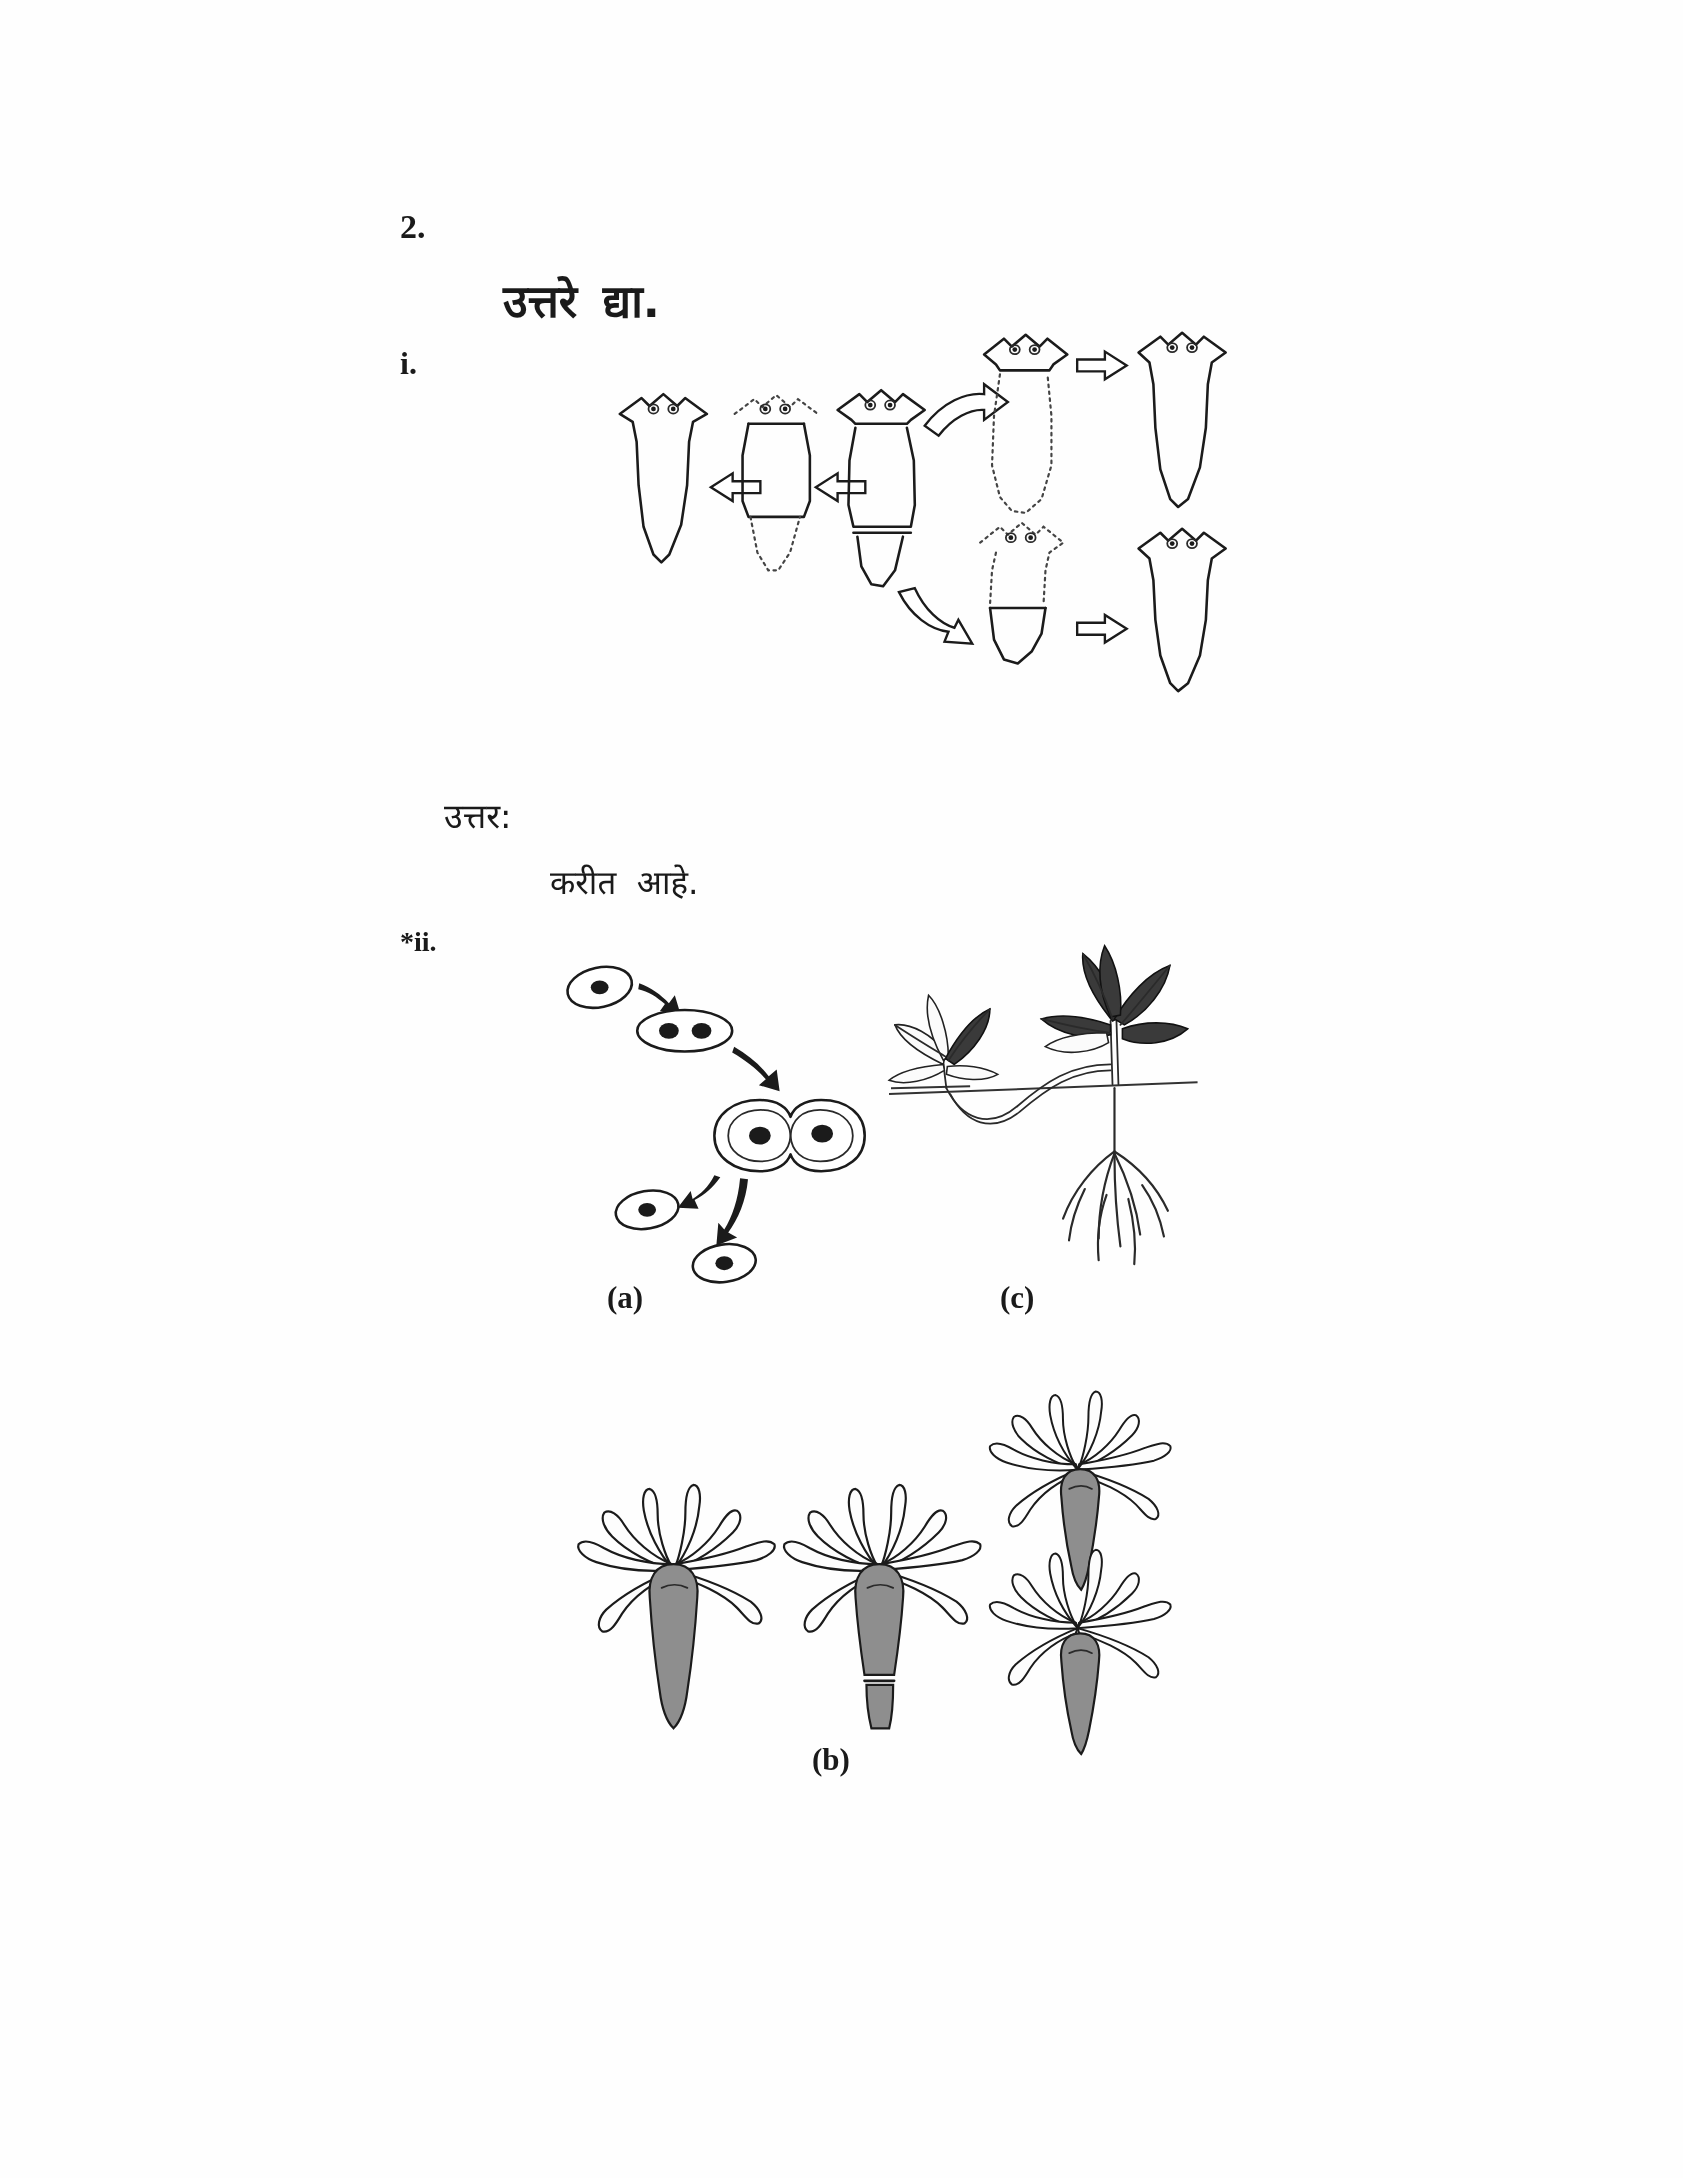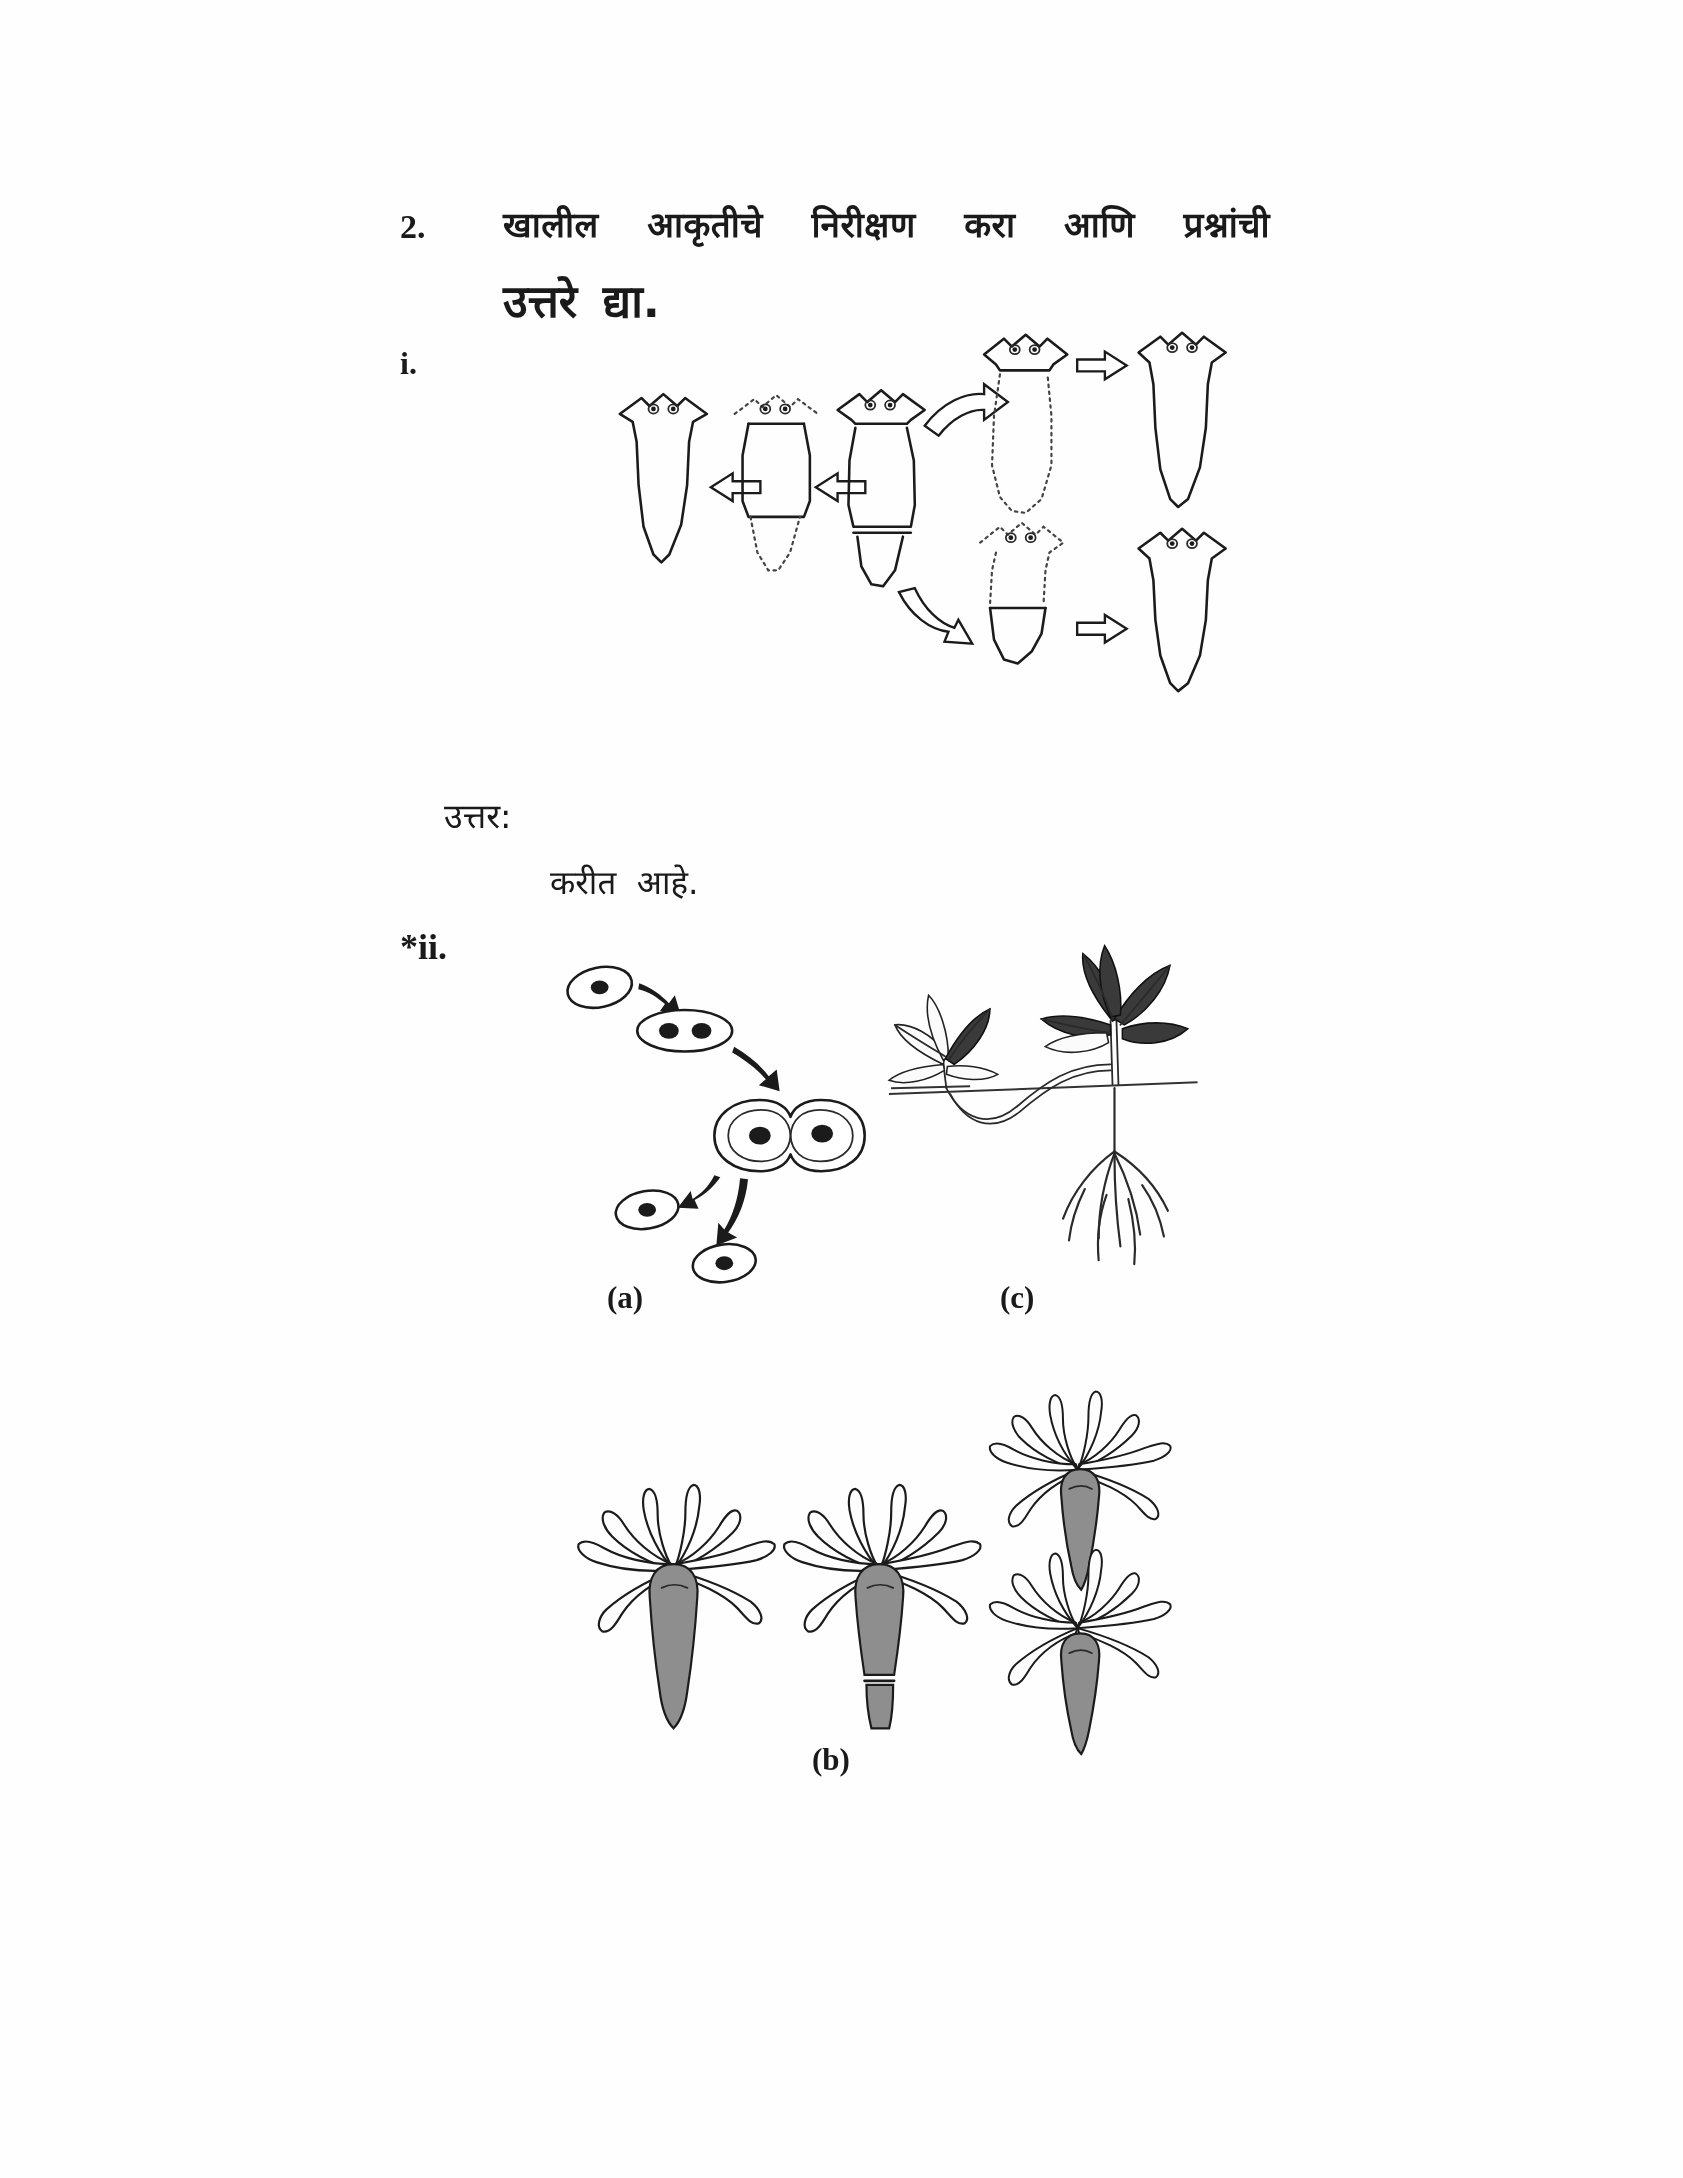--- a/index.html
+++ b/index.html
@@ -59,21 +59,21 @@
     position: absolute;
     left: 400px;
     top: 345px;
     font-size: 32px;
     font-weight: bold;
   }
   .marker-ii {
     position: absolute;
     left: 400px;
     top: 926px;
-    font-size: 36px;
+    font-size: 28px;
     font-weight: bold;
   }
 
   .sub-question {
     position: absolute;
     left: 503px;
     top: 707px;
     font-size: 34px;
     font-weight: 700;
     word-spacing: 9px;
@@ -145,21 +145,20 @@
   .leaflight{ fill: #fbfbfb; stroke: #222; stroke-width: 1.6; }
   .soil     { fill: none; stroke: #333; stroke-width: 2; }
   .root     { fill: none; stroke: #2a2a2a; stroke-width: 2.2; stroke-linecap: round; }
 </style>
 </head>
 <body>
 
 <div class="page">
 
   <div class="q-num">2.</div>
-  <div class="q-line1">खालील आकृतीचे निरीक्षण करा आणि प्रश्नांची</div>
   <div class="q-line2">उत्तरे द्या.</div>
 
   <div class="marker-i">i.</div>
 
   <div class="fig" id="fig-planaria">
     <svg width="525" height="396" viewBox="0 0 530 400">
 
       <g>
         <path class="ink" d="M36 108 L58 92 L66 100 L80 88 L94 100 L102 92 L124 108
                               L110 116 L106 136 L104 180 L98 220 L86 250 L78 258

